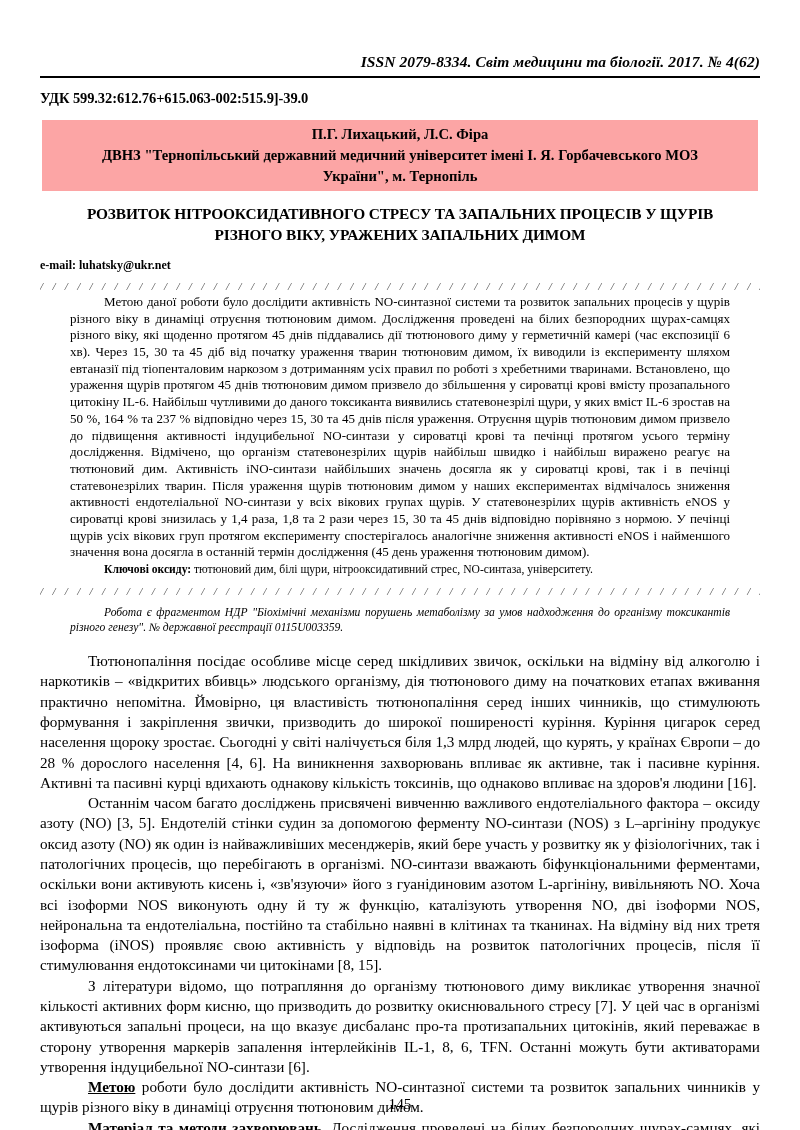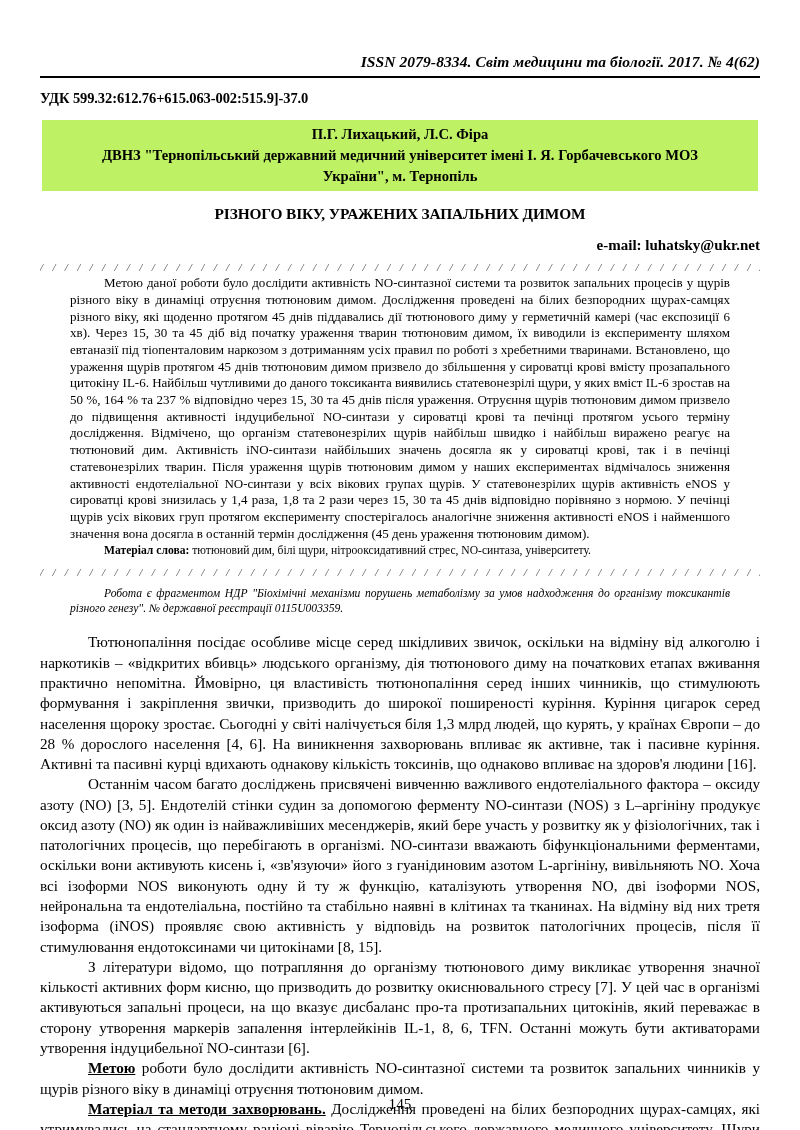--- a/index.html
+++ b/index.html
@@ -44,44 +44,44 @@
     font-weight: bold;
     font-size: 14.5px;
     line-height: 1.32;
     letter-spacing: -0.1px;
   }
   .ids div { white-space: nowrap; }
 
   
   .authorbox {
     margin: 12px 2px 0 2px;
-    background: #bef264;
+    background: #fca5a5;
     text-align: center;
     font-weight: bold;
     font-size: 14.6px;
     line-height: 1.42;
     padding: 4px 10px 5px 10px;
   }
 
   
   .title {
     margin-top: 13px;
     text-align: center;
     font-weight: bold;
     font-size: 15.4px;
     line-height: 1.35;
     letter-spacing: -0.15px;
   }
 
   
   .email {
     margin-top: 12px;
-    text-align: right;
-    font-weight: bold;
-    font-size: 15px;
+    text-align: left;
+    font-weight: bold;
+    font-size: 12px;
   }
 
   
   .ornament {
     margin: 9px 0 0 0;
     height: 9px;
     overflow: hidden;
     font-family: "Liberation Serif", serif;
     font-size: 11px;
     line-height: 9px;
@@ -144,41 +144,42 @@
 </style>
 </head>
 <body>
 
 <div class="page">
 
   <div class="running-head">ISSN 2079-8334. Світ медицини та біології. 2017. № 4(62)</div>
   <div class="rule"></div>
 
   <div class="ids">
-    <div>УДК 599.32:612.76+615.063-002:515.9]-37.0</div>
+    <div>УДК 599.32:612.76+615.063-002:515.9]-39.0</div>
   </div>
 
   <div class="authorbox">
     <div>П.Г. Лихацький, Л.С. Фіра</div>
     <div>ДВНЗ "Тернопільський державний медичний університет імені І. Я. Горбачевського МОЗ</div>
     <div>України", м. Тернопіль</div>
   </div>
 
   <div class="title">
+    <div>РОЗВИТОК НІТРООКСИДАТИВНОГО СТРЕСУ ТА ЗАПАЛЬНИХ ПРОЦЕСІВ У ЩУРІВ</div>
     <div>РІЗНОГО ВІКУ, УРАЖЕНИХ ЗАПАЛЬНИХ ДИМОМ</div>
   </div>
 
   <div class="email">e-mail: luhatsky@ukr.net</div>
 
   <div class="ornament">/ / / / / / / / / / / / / / / / / / / / / / / / / / / / / / / / / / / / / / / / / / / / / / / / / / / / / / / / / / / / / / / / / / / / / / / / / / / / / / / / / / / / / / / / / / / / / / / / / / / /</div>
 
   <div class="abstract">Метою даної роботи було дослідити активність NO-синтазної системи та розвиток запальних процесів  у щурів різного віку в динаміці отруєння тютюновим димом. Дослідження проведені на білих безпородних щурах-самцях різного віку, які щоденно протягом 45 днів піддавались дії тютюнового диму у герметичній камері (час експозиції 6 хв). Через 15, 30 та 45 діб від початку ураження тварин тютюновим димом, їх  виводили із експерименту шляхом евтаназії під тіопенталовим наркозом з дотриманням усіх правил по роботі з хребетними тваринами. Встановлено, що ураження щурів протягом 45 днів тютюновим димом призвело до збільшення у сироватці крові вмісту прозапального цитокіну IL-6. Найбільш чутливими до даного токсиканта виявились статевонезрілі щури, у яких вміст IL-6  зростав на 50 %, 164 % та 237 % відповідно через 15, 30 та 45 днів після ураження. Отруєння щурів тютюновим димом призвело до підвищення активності індуцибельної NO-синтази у сироватці крові та печінці протягом усього терміну дослідження. Відмічено, що організм статевонезрілих щурів найбільш швидко і найбільш виражено реагує на тютюновий дим. Активність iNO-синтази найбільших значень досягла як у сироватці крові, так і в печінці статевонезрілих тварин. Після ураження щурів тютюновим димом у наших експериментах відмічалось зниження активності ендотеліальної NO-синтази у всіх вікових групах щурів. У статевонезрілих щурів активність eNOS у сироватці крові знизилась у 1,4 раза, 1,8 та 2 рази через 15, 30 та 45 днів відповідно порівняно з нормою. У печінці щурів усіх вікових груп протягом експерименту спостерігалось аналогічне зниження активності eNOS і найменшого значення вона досягла в останній термін дослідження (45 день ураження тютюновим димом).</div>
 
   <div class="keywords">
-    <b>Матеріал слова:</b><span> тютюновий дим, білі щури, нітрооксидативний стрес, NO-синтаза, університету.</span>
+    <b>Ключові оксиду:</b><span> тютюновий дим, білі щури, нітрооксидативний стрес, NO-синтаза, університету.</span>
   </div>
 
   <div class="ornament">/ / / / / / / / / / / / / / / / / / / / / / / / / / / / / / / / / / / / / / / / / / / / / / / / / / / / / / / / / / / / / / / / / / / / / / / / / / / / / / / / / / / / / / / / / / / / / / / / / / / /</div>
 
   <div class="fundnote">Робота є фрагментом НДР "Біохімічні механізми порушень метаболізму за умов надходження до організму токсикантів різного генезу". № державної реєстрації 0115U003359.</div>
 
   <div class="body">
     <p>
       <b></b><span>Тютюнопаління посідає особливе місце серед шкідливих звичок, оскільки на відміну від алкоголю і наркотиків – «відкритих вбивць» людського організму, дія тютюнового диму на початкових етапах вживання практично непомітна. Ймовірно, ця властивість тютюнопаління серед інших чинників, що стимулюють формування і закріплення звички, призводить до широкої поширеності куріння. Куріння цигарок серед населення щороку зростає. Сьогодні у світі налічується біля 1,3  млрд людей, що курять, у країнах Європи – до  28 % дорослого населення [4, 6]. На виникнення захворювань впливає як активне, так і пасивне куріння. Активні та пасивні курці вдихають однакову кількість токсинів, що однаково впливає на здоров'я людини [16].</span>
     </p>

